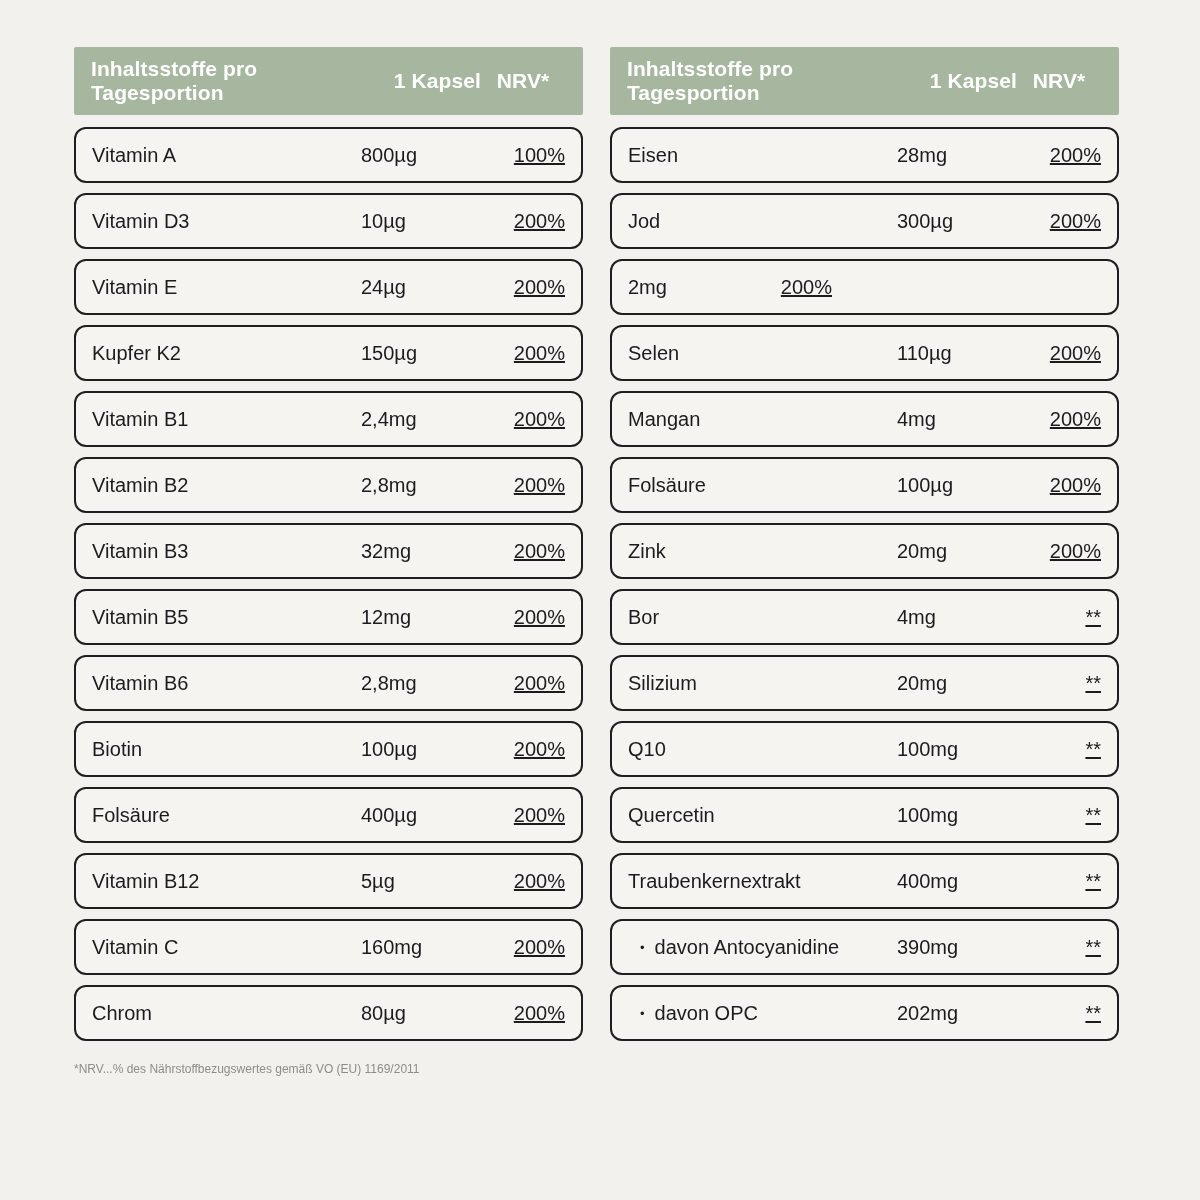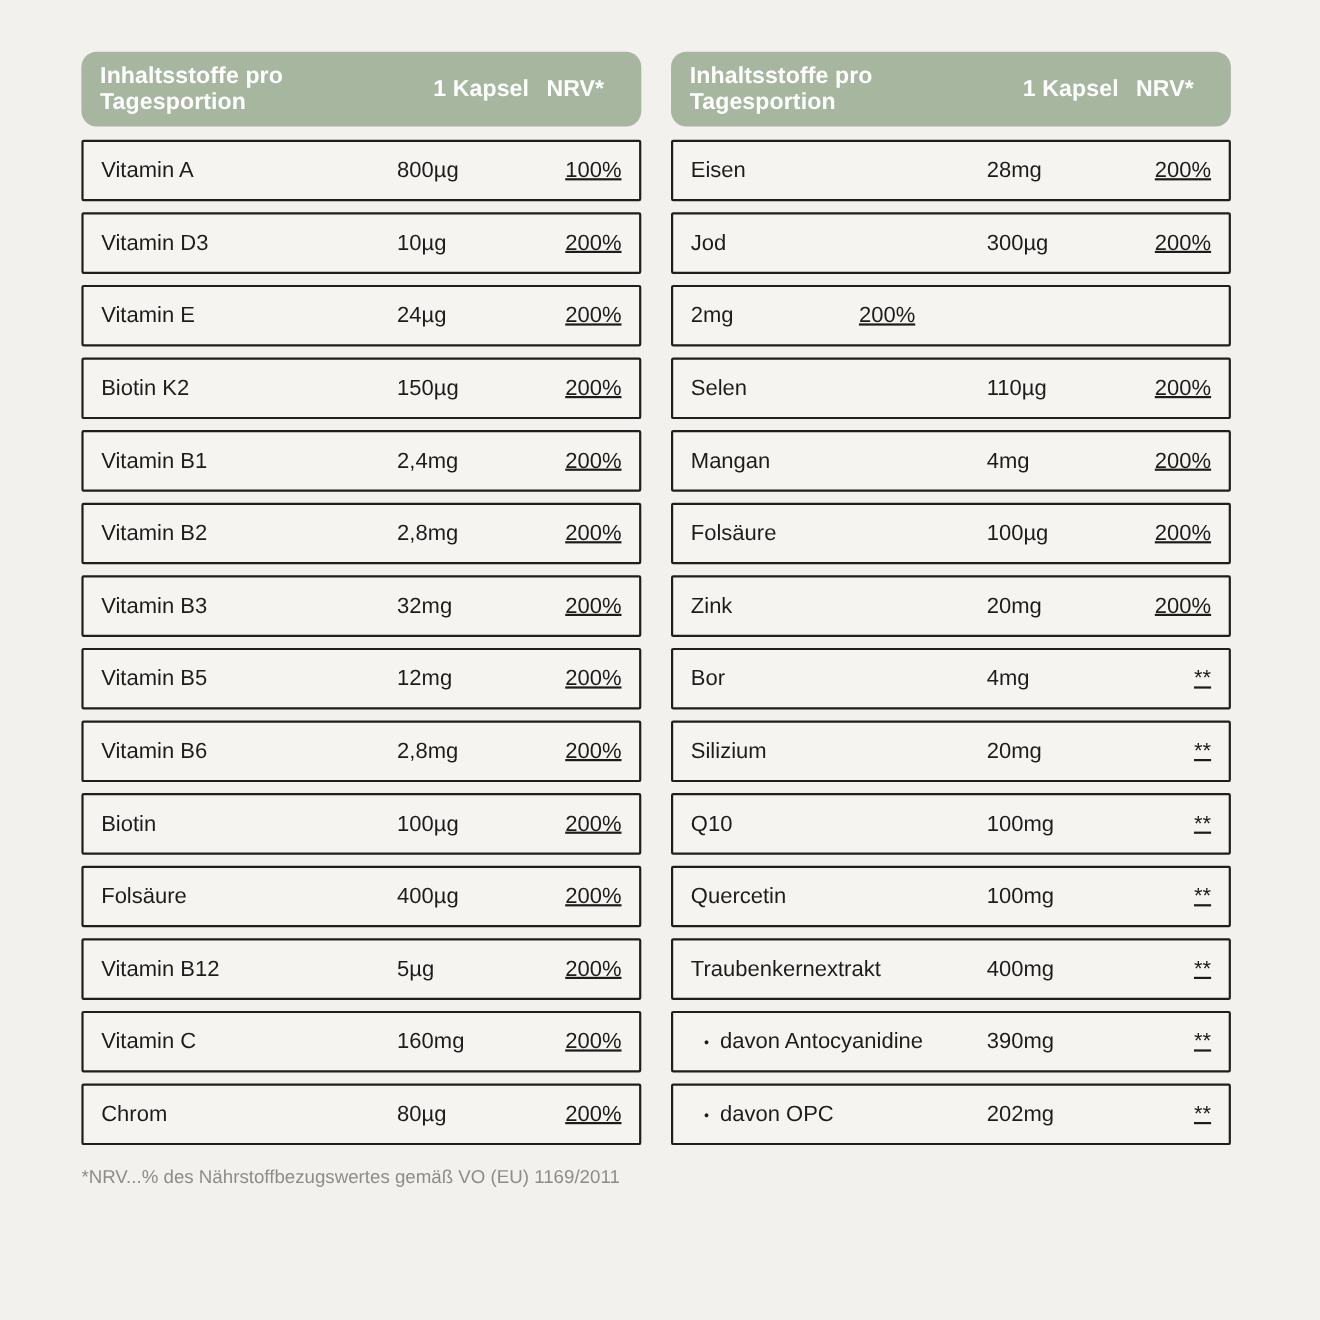--- a/index.html
+++ b/index.html
@@ -23,51 +23,51 @@
   .canvas { position: relative; width: 1200px; height: 1200px; }
   .tables {
     position: absolute; left: 74px; top: 47px;
     display: flex; gap: 27px;
   }
   .col { width: 509px; display: flex; flex-direction: column; }
   .thead {
     height: 68px;
     background: var(--header-bg);
     color: var(--header-text);
-    border-radius: 14px;
+    border-radius: 2px;
     display: flex; align-items: center;
     padding: 0 18px 0 17px;
     font-size: 21px; font-weight: 700;
     letter-spacing: 0.1px;
     margin-bottom: 12px;
   }
   .thead .name { flex: 1; }
   .thead .amount { width: 120px; text-align: right; white-space: nowrap; }
   .thead .nrv { width: 84px; text-align: center; white-space: nowrap; }
   .row {
     height: 56px;
     margin-bottom: 10px;
     background: var(--row-bg);
     border: 2px solid var(--row-border);
-    border-radius: 2px;
+    border-radius: 12px;
     display: flex; align-items: center;
     padding: 0 16px;
     font-size: 20px;
   }
   .row .name { flex: 1; display: flex; align-items: center; white-space: nowrap; }
   .row .amount { width: 120px; text-align: left; white-space: nowrap; }
   .row .nrv { width: 84px; text-align: right; white-space: nowrap; text-decoration: underline; }
   .bullet {
     font-size: 13px;
     margin: 0 10px 0 12px;
     line-height: 1;
   }
   .footnotes {
     position: absolute; left: 74px; top: 1056px;
-    font-size: 17px;
+    font-size: 12px;
     color: var(--footnote);
     text-align: right;
   }
   .footnotes p { margin: 0 0 6px 0; line-height: 27px; }
 </style>
 </head>
 <body>
 
 <div class="canvas">
   <div class="tables">
@@ -95,21 +95,21 @@
           </div>
           <div class="row">
             <span class="name">
               <span>Vitamin E</span>
             </span>
             <span class="amount">24µg</span>
             <span class="nrv">200%</span>
           </div>
           <div class="row">
             <span class="name">
-              <span>Biotin K2</span>
+              <span>Kupfer K2</span>
             </span>
             <span class="amount">150µg</span>
             <span class="nrv">200%</span>
           </div>
           <div class="row">
             <span class="name">
               <span>Vitamin B1</span>
             </span>
             <span class="amount">2,4mg</span>
             <span class="nrv">200%</span>

